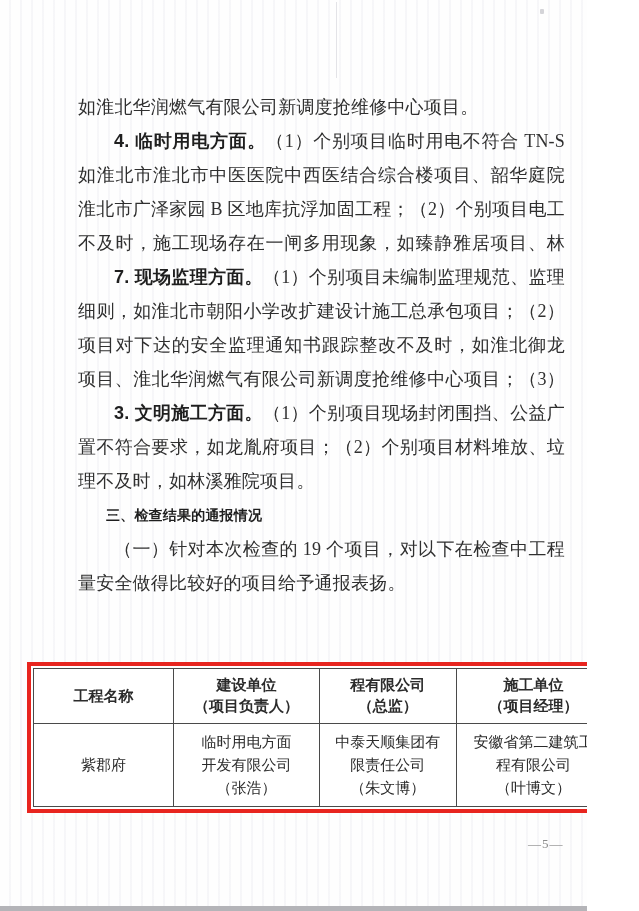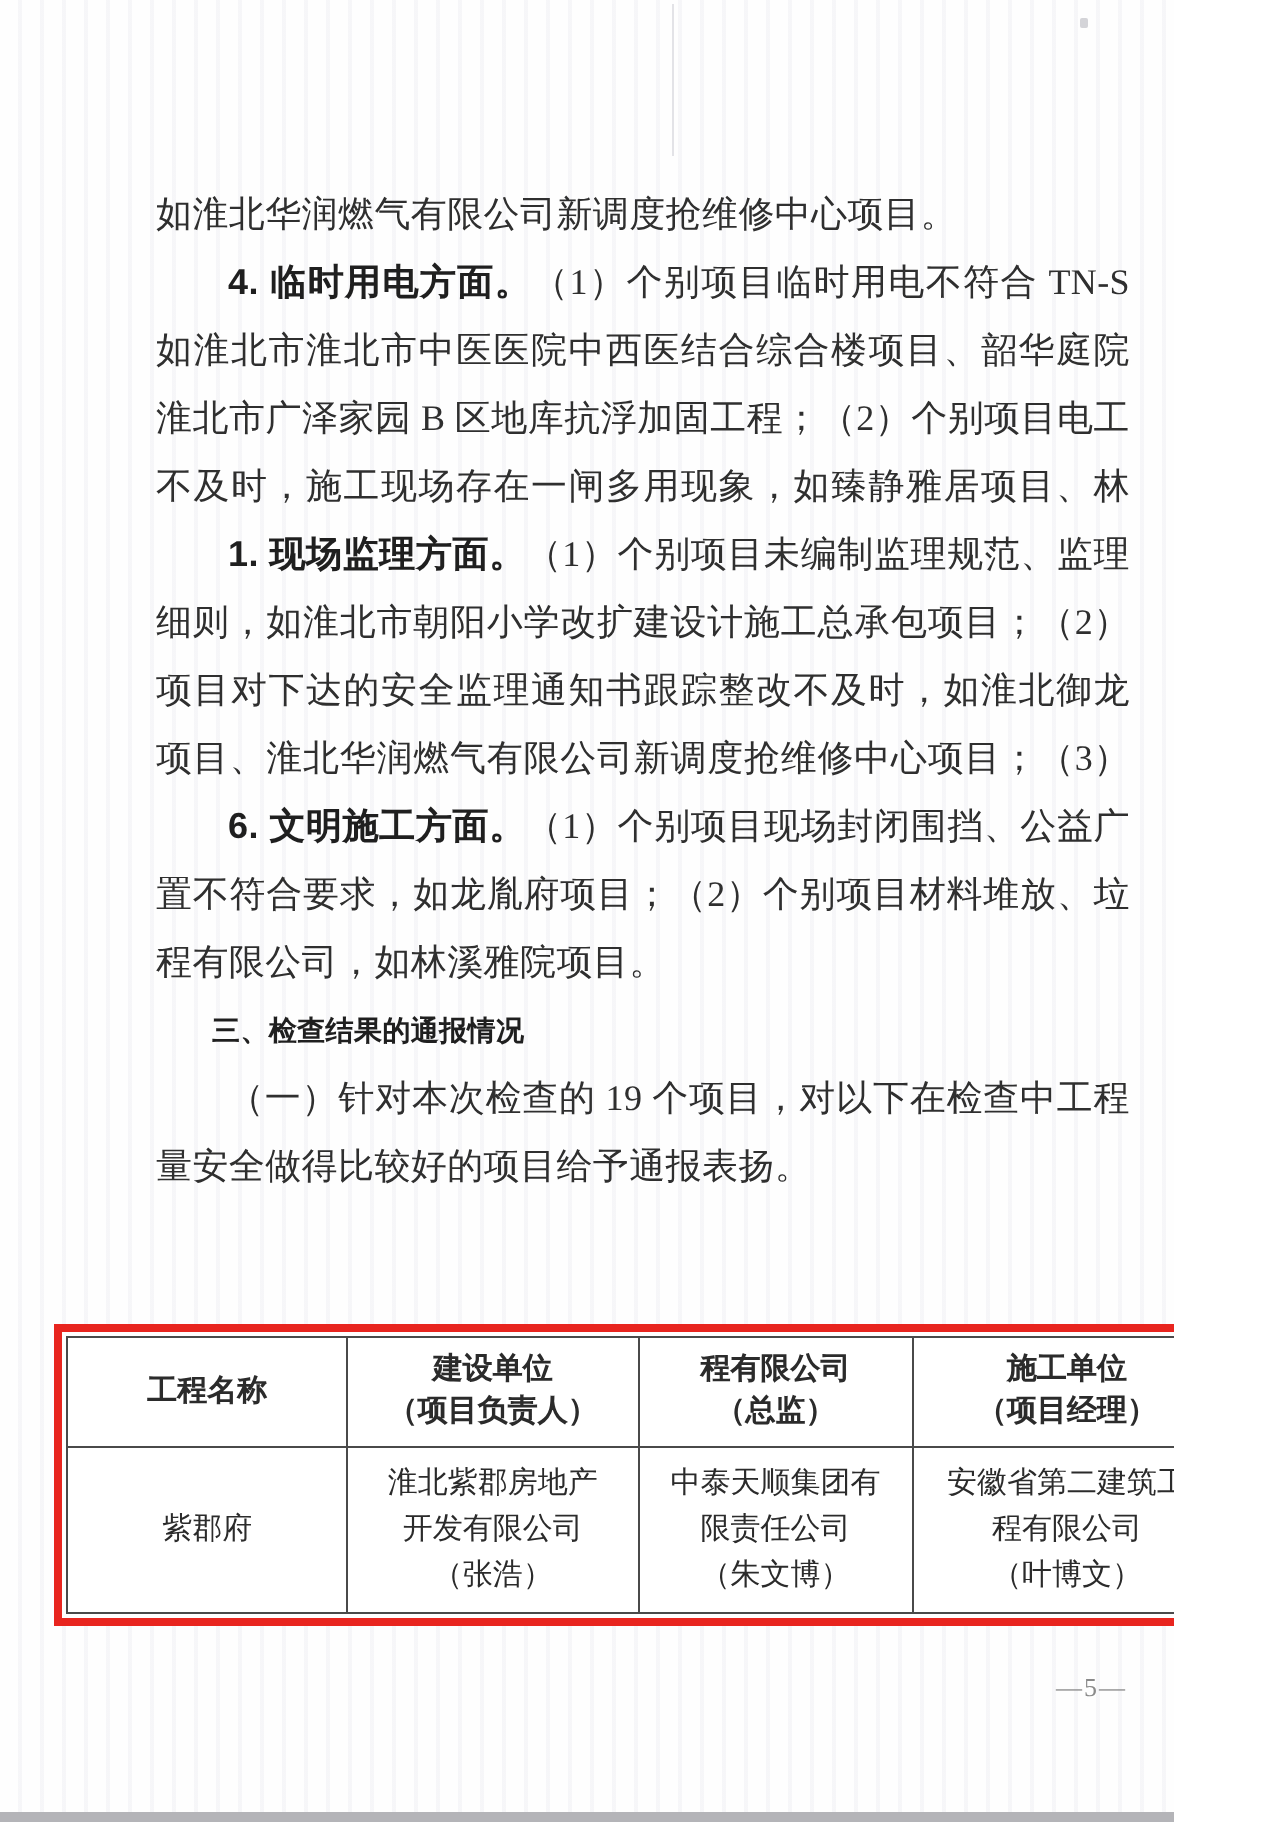--- a/index.html
+++ b/index.html
@@ -98,27 +98,27 @@
   <div class="scan-vline"></div>
   <div class="scan-speck"></div>
 
   <div class="text-block">
 
   <div class="line"><span class="seg">如淮北华润燃气有限公司新调度抢维修中心项目。</span></div>
       <div class="line fill indent"><span class="seg bold">4. 临时用电方面。</span><span class="seg">（1）个别项目临时用电不符合 TN-S 要求，</span></div>
       <div class="line fill"><span class="seg">如淮北市淮北市中医医院中西医结合综合楼项目、韶华庭院项目、</span></div>
       <div class="line fill"><span class="seg">淮北市广泽家园 B 区地库抗浮加固工程；（2）个别项目电工巡检</span></div>
       <div class="line fill"><span class="seg">不及时，施工现场存在一闸多用现象，如臻静雅居项目、林溪雅</span></div>
-      <div class="line fill indent"><span class="seg bold">1. 现场监理方面。</span><span class="seg">（1）个别项目未编制监理规范、监理实施</span></div>
+      <div class="line fill indent"><span class="seg bold">7. 现场监理方面。</span><span class="seg">（1）个别项目未编制监理规范、监理实施</span></div>
       <div class="line fill"><span class="seg">细则，如淮北市朝阳小学改扩建设计施工总承包项目；（2）个别</span></div>
       <div class="line fill"><span class="seg">项目对下达的安全监理通知书跟踪整改不及时，如淮北御龙国际</span></div>
       <div class="line fill"><span class="seg">项目、淮北华润燃气有限公司新调度抢维修中心项目；（3）个别</span></div>
-      <div class="line fill indent"><span class="seg bold">6. 文明施工方面。</span><span class="seg">（1）个别项目现场封闭围挡、公益广告设</span></div>
+      <div class="line fill indent"><span class="seg bold">3. 文明施工方面。</span><span class="seg">（1）个别项目现场封闭围挡、公益广告设</span></div>
       <div class="line fill"><span class="seg">置不符合要求，如龙胤府项目；（2）个别项目材料堆放、垃圾清</span></div>
-      <div class="line"><span class="seg">程有限公司，如林溪雅院项目。</span></div>
+      <div class="line"><span class="seg">理不及时，如林溪雅院项目。</span></div>
       <div class="line indent heading"><span class="seg bold">三、检查结果的通报情况</span></div>
       <div class="line fill indent"><span class="seg">（一）针对本次检查的 19 个项目，对以下在检查中工程实体质</span></div>
       <div class="line"><span class="seg">量安全做得比较好的项目给予通报表扬。</span></div>
     </div>
 
   <div class="table-wrap" style="border-color: rgb(232, 37, 31);">
     <table class="report">
       <colgroup>
         <col style="width:24.3%">
         <col style="width:25.2%">
@@ -132,21 +132,21 @@
 （项目负责人）</th>
           <th>程有限公司
 （总监）</th>
           <th>施工单位
 （项目经理）</th>
         </tr>
       </thead>
       <tbody>
         <tr>
           <td>紫郡府</td>
-          <td>淮北紫郡房地产
+          <td>临时用电方面
 开发有限公司
 （张浩）</td>
           <td>中泰天顺集团有
 限责任公司
 （朱文博）</td>
           <td>安徽省第二建筑工
 程有限公司
 （叶博文）</td>
         </tr>
       </tbody>

